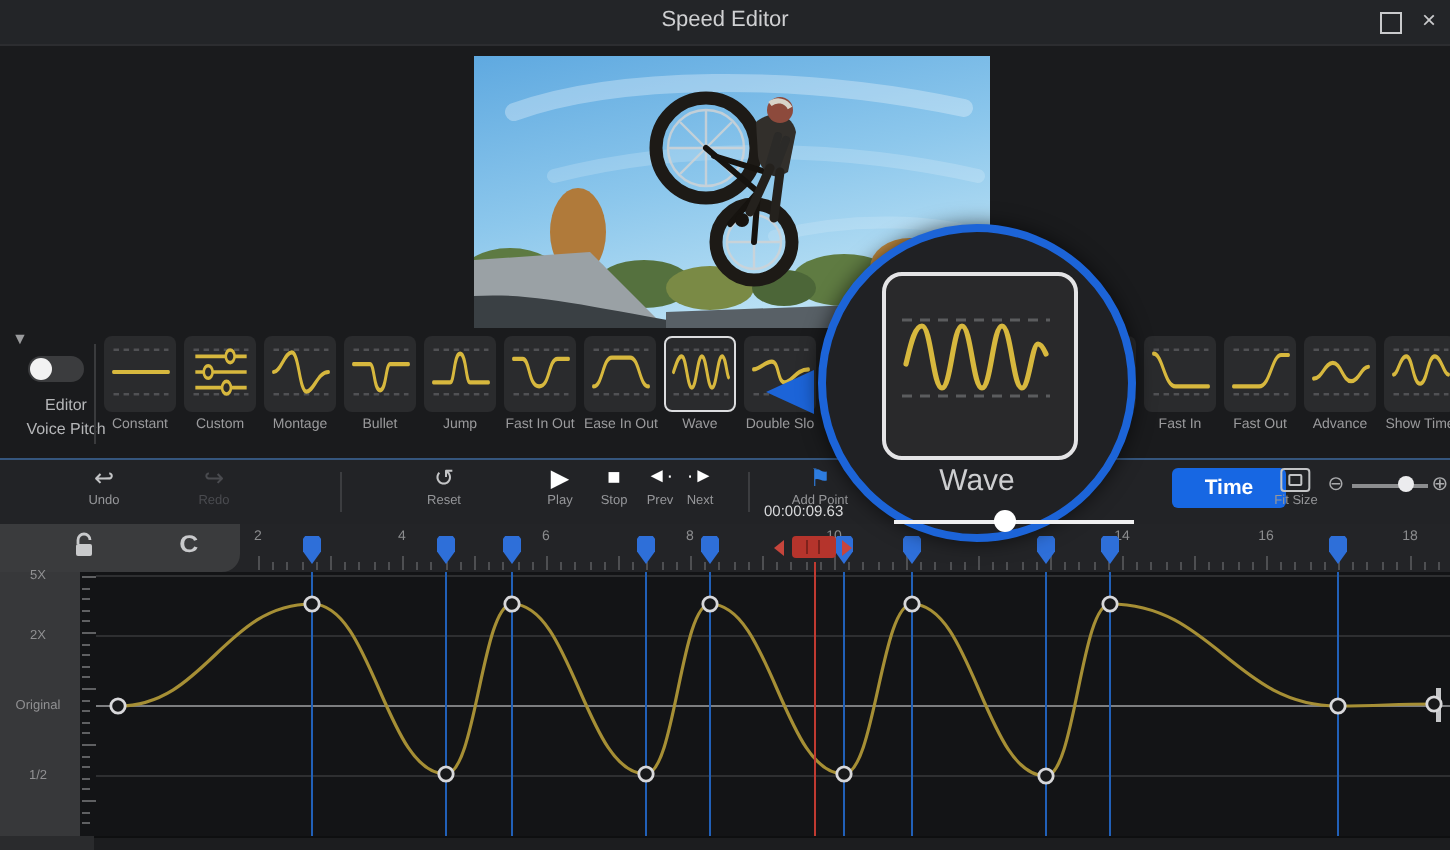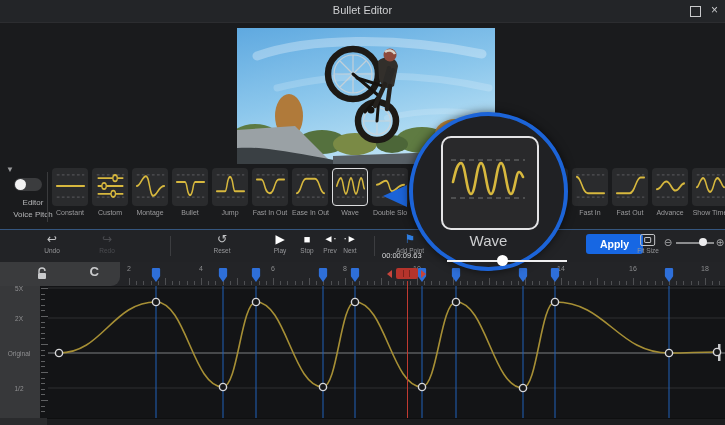--- a/index.html
+++ b/index.html
@@ -76,21 +76,21 @@
   #mag-label{position:absolute;left:0;right:0;top:116px;text-align:center;font-size:15px;color:#cdced0;}
   #seek-track{position:absolute;left:447px;top:260px;width:120px;height:1.5px;background:#f0f0f1;z-index:60;}
   #seek-knob{position:absolute;left:497px;top:255px;width:11px;height:11px;border-radius:50%;background:#fff;z-index:61;}
 </style>
 </head>
 <body>
 
 <div id="win">
 
   <div id="titlebar">
-    <div id="title">Bullet Editor</div>
+    <div id="title">Speed Editor</div>
     <div id="maxbtn" class="winbtn"></div>
     <div id="closebtn" class="winbtn">×</div>
   </div>
 
   <div id="preview">
     <svg width="258" height="136" viewBox="0 0 258 136">
       <defs>
         <linearGradient id="sky" x1="0" y1="0" x2="0.4" y2="1">
           <stop offset="0" stop-color="#5fa9e0"></stop>
             <stop offset="0.55" stop-color="#8cc7ec"></stop>
@@ -332,21 +332,21 @@
     <div class="tdiv" style="left:374px"></div>
     <div class="tbtn" style="left:410px">
       <div class="ticon" style="color:#2e7de0">⚑</div>
       <div class="tlabel">Add Point</div>
     </div>
     <div class="tbtn dim" style="left:455px">
       <div class="ticon">⚑</div>
       <div class="tlabel">Delete Point</div>
     </div>
   </div>
-  <button id="apply-btn">Apply</button>
+  <button id="apply-btn">Time</button>
   <div class="tbtn" style="left:648px;top:232px;position:absolute">
     <div id="fitsize-box"></div>
     <div class="tlabel">Fit Size</div>
   </div>
   <div class="zoomglyph" style="left:668px">⊖</div>
   <div id="zoom-track"></div>
   <div id="zoom-knob"></div>
   <div class="zoomglyph" style="left:720px">⊕</div>
 
   <div id="tl-header"></div>

